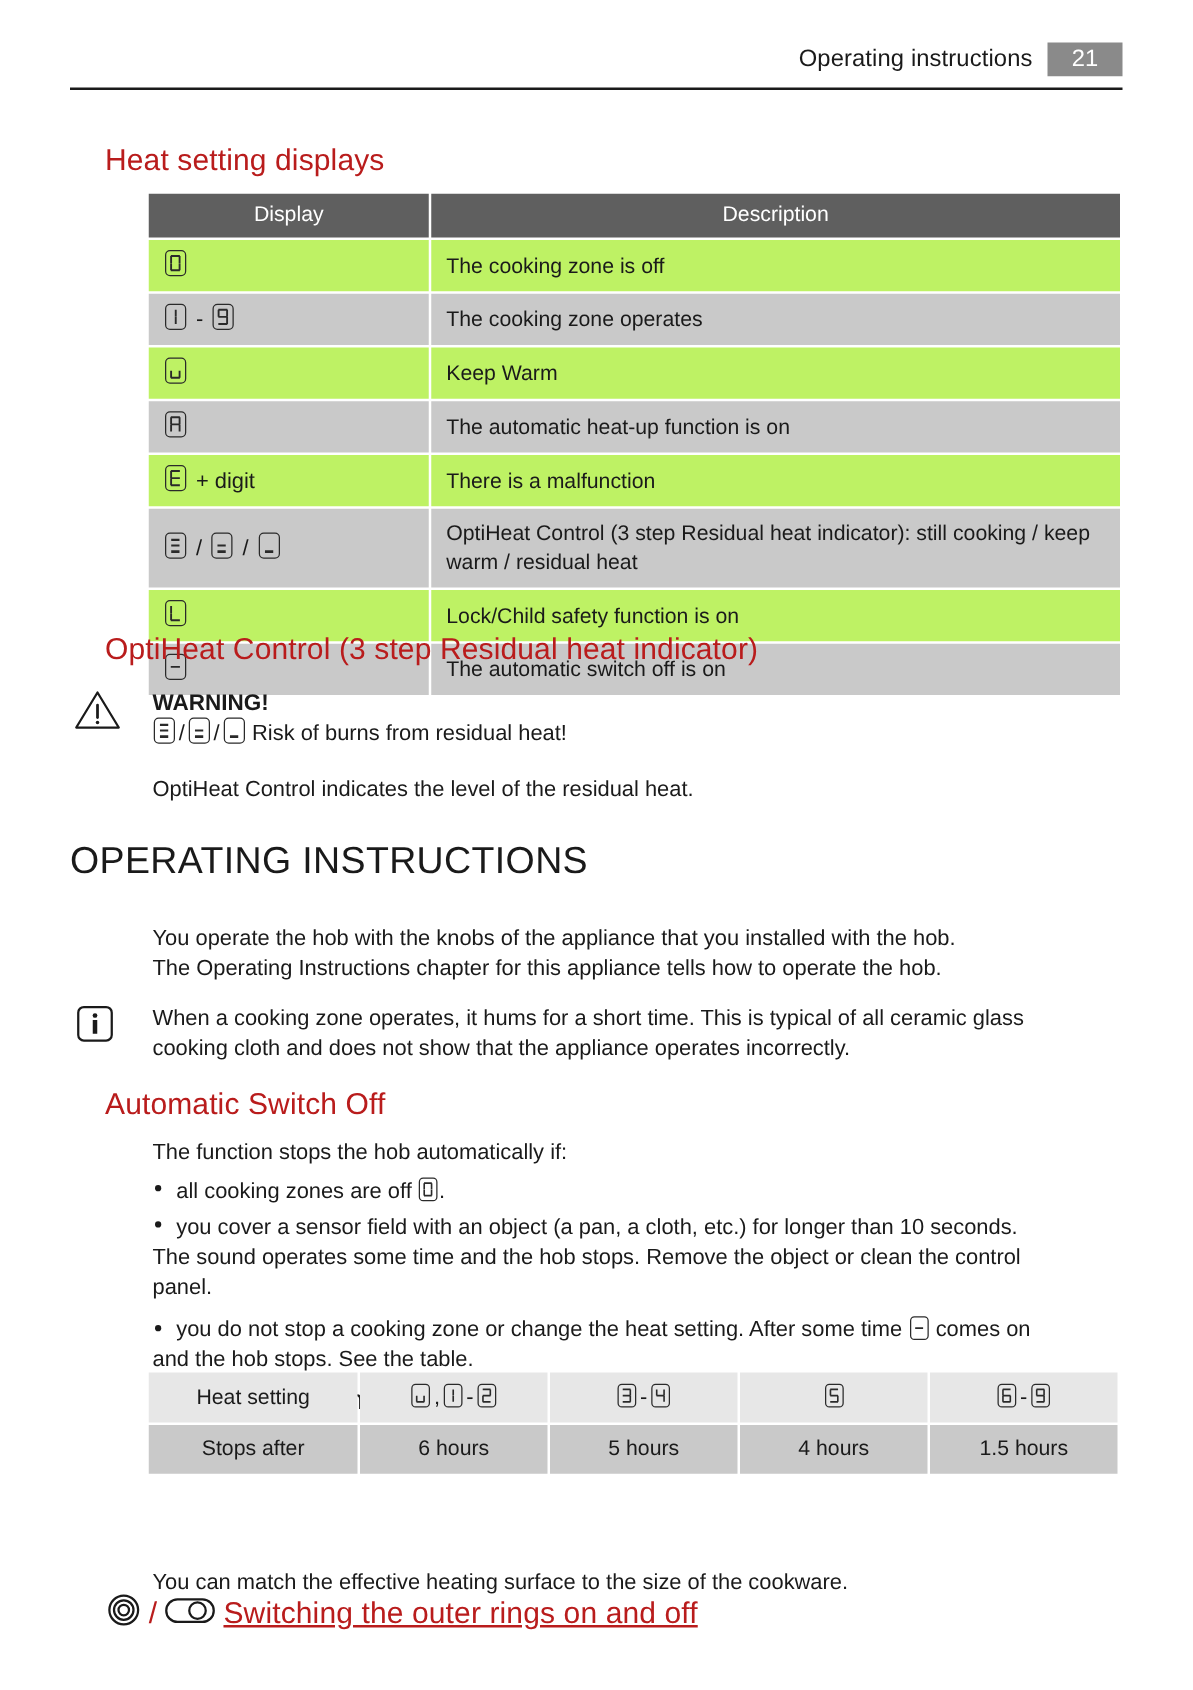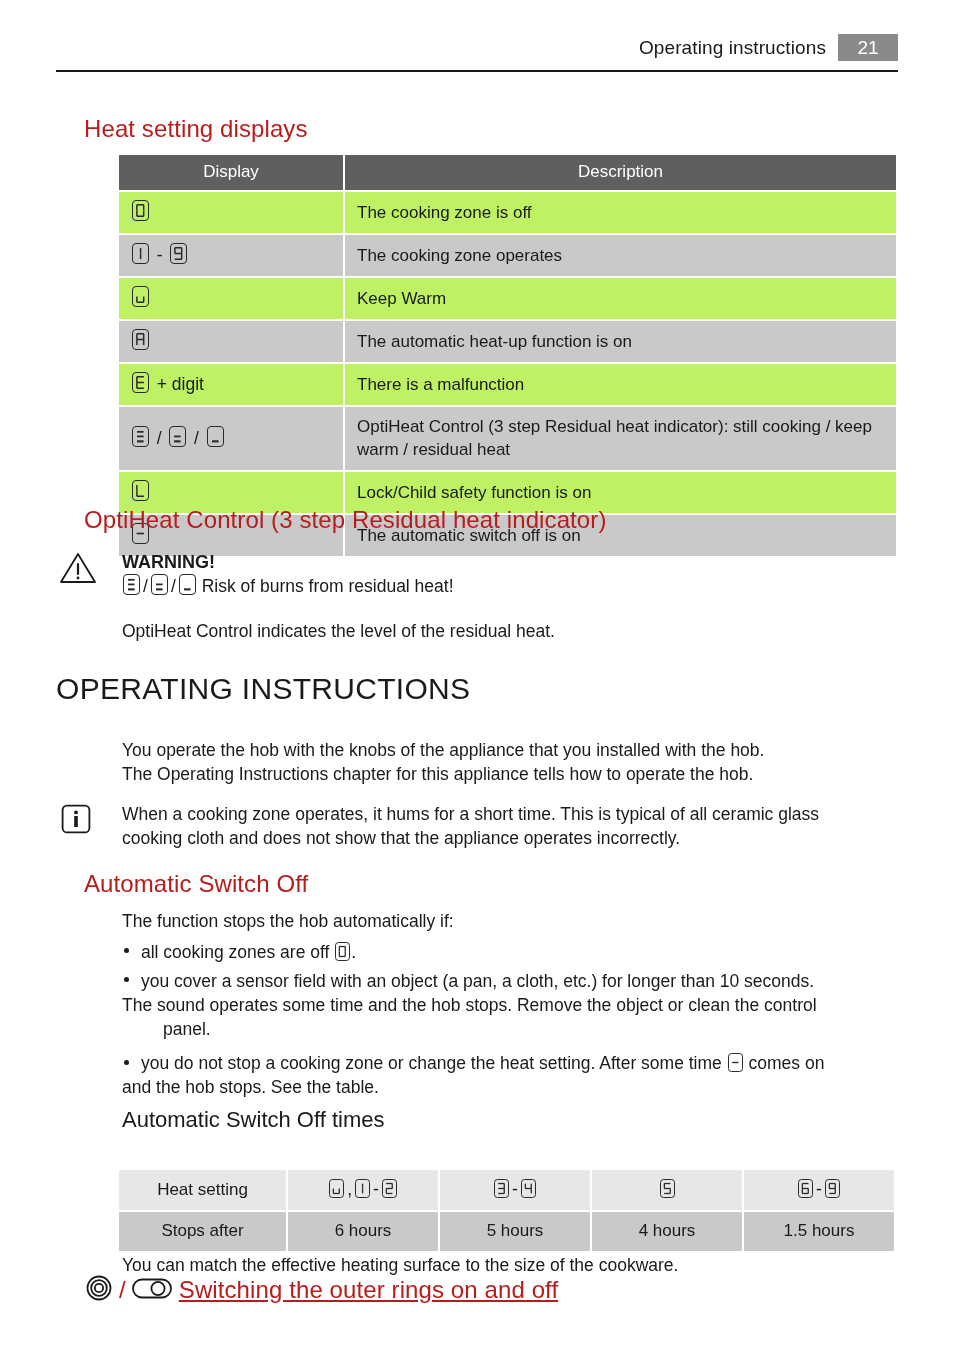--- a/index.html
+++ b/index.html
@@ -420,39 +420,39 @@
       <line x1="12.1" y1="11.4" x2="12.1" y2="16"></line>
           <line x1="5" y1="17" x2="11.5" y2="17"></line>
     </g>
       </svg>
   </span><span>.</span>
 </div>
 
 <div class="bullet-dot" style="left:124px; top:977px;"></div>
 <div class="para" style="left:141px; top:969px; width:772px;">you cover a sensor field with an object (a pan, a cloth, etc.) for longer than 10 seconds.</div>
 <div class="para" style="left:122px; top:993px; width:790px;">The sound operates some time and the hob stops. Remove the object or clean the control</div>
-<div class="para" style="left:122px; top:1017px; width:790px;margin-left:41px;">panel.</div>
+<div class="para" style="left:122px; top:1017px; width:790px;">panel.</div>
 
 <div class="bullet-dot" style="left:124px; top:1060px;"></div>
 <div class="para" style="left:141px; top:1051px; width:780px;">
   <span>you do not stop a cooking zone or change the heat setting. After some time</span>
   <span class="seg seg-sm">
     <svg viewBox="0 0 17 21">
         <g stroke="#2a2a2a" stroke-width="1.8" stroke-linecap="square" fill="none">
       <line x1="5" y1="10.5" x2="11.5" y2="10.5"></line>
     </g>
       </svg>
   </span>
   <span>comes on</span>
 </div>
 <div class="para" style="left:122px; top:1075px; width:790px;">and the hob stops. See the table.</div>
 
 <div class="caption" style="left:122px; top:1107px;">Automatic Switch Off times</div>
 
-<table class="tbl2" style="left:117px; top:1168px; width:777px;">
+<table class="tbl2" style="left:117px; top:1096px; width:777px;">
   <colgroup>
     <col style="width:167px">
       <col style="width:150px">
       <col style="width:150px">
       <col style="width:150px">
       <col style="width:150px">
   </colgroup>
   <tbody>
     <tr class="r-light">
       <td>Heat setting</td>

